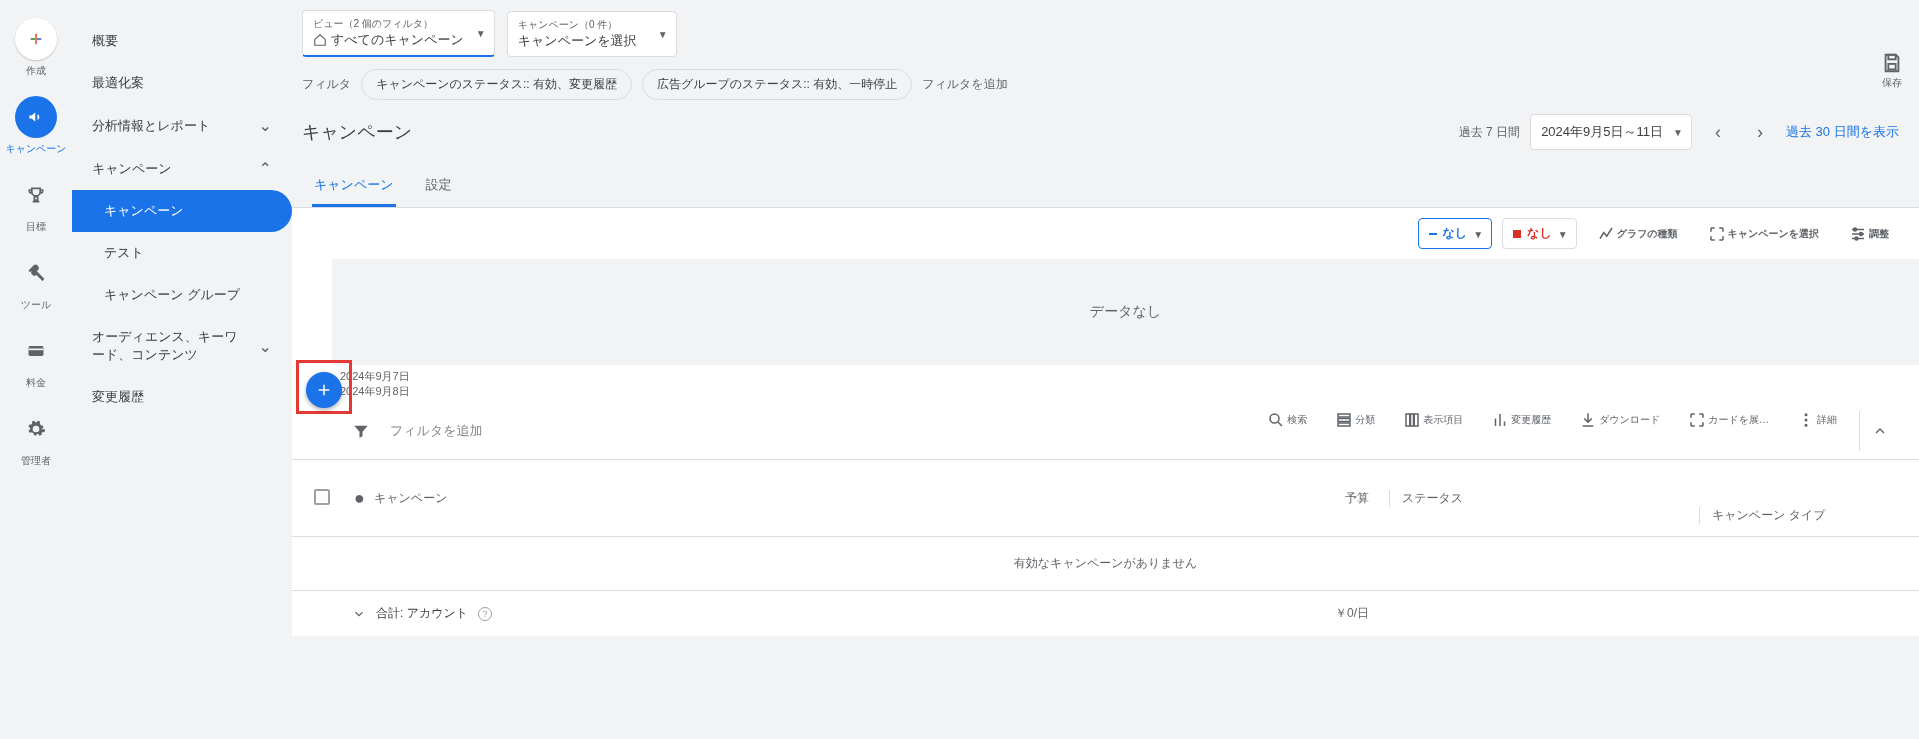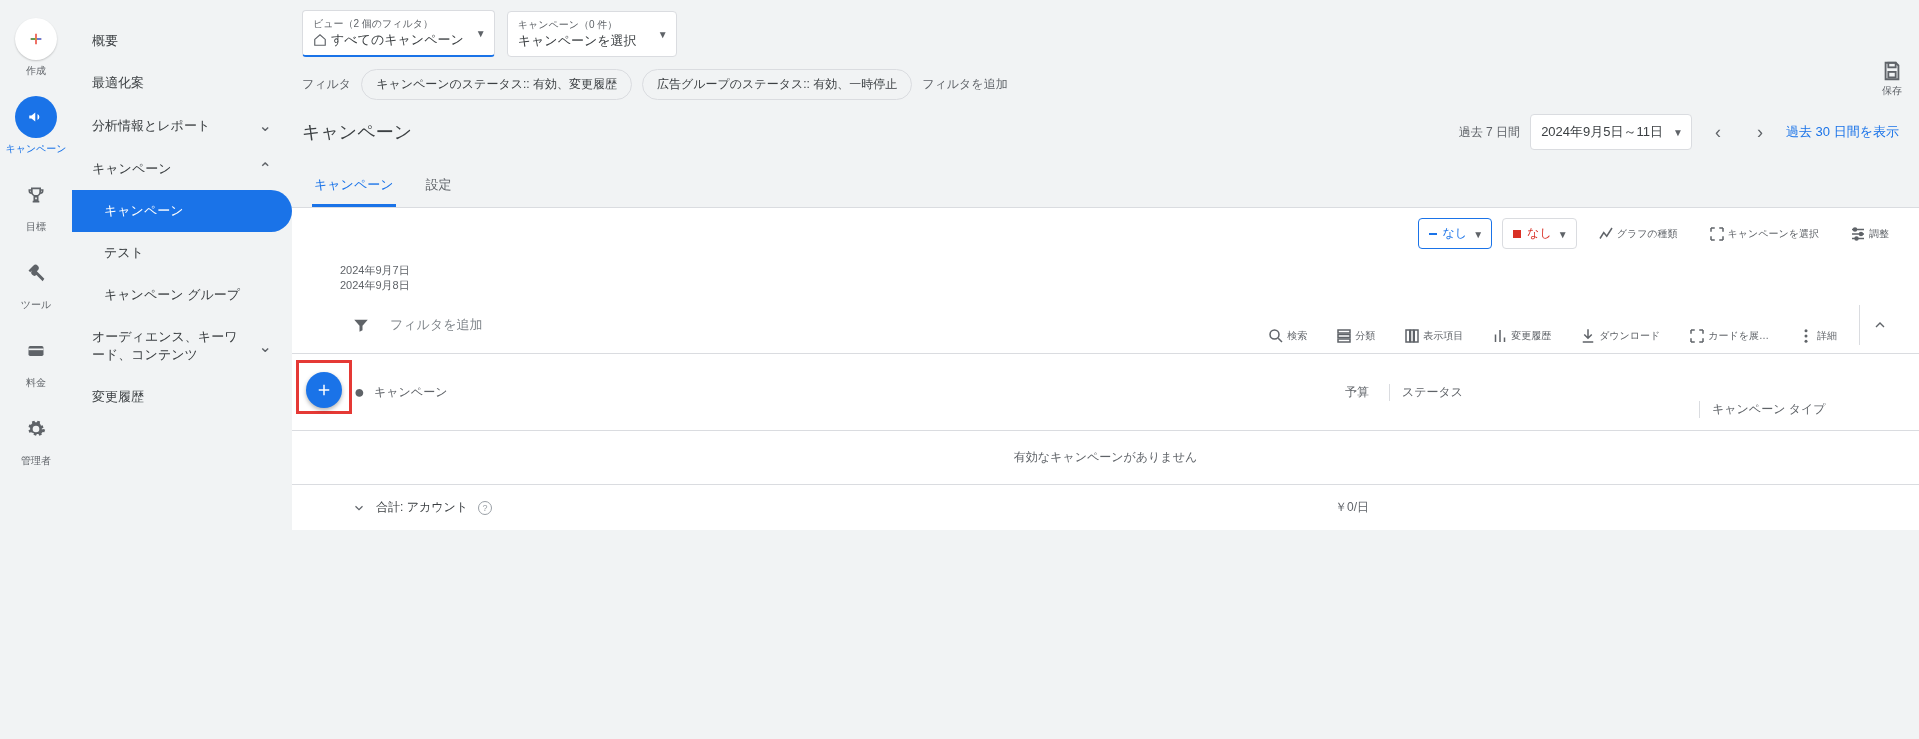--- a/index.html
+++ b/index.html
@@ -39,59 +39,59 @@
   .date-ctrls { display:flex; align-items:center; gap:10px; }
   .date-label { font-size:12px; color:#5f6368; }
   .date-select { border:1px solid #dadce0; border-radius:4px; padding:8px 28px 8px 10px; font-size:13px; color:#3c4043; background:#fff; position:relative; }
   .arrow-btn { color:#5f6368; width:32px; height:32px; display:flex; align-items:center; justify-content:center; cursor:pointer; font-size:18px; }
   .link-blue { color:#1a73e8; font-size:13px; cursor:pointer; }
 
   .tabs-row { display:flex; gap:28px; padding: 10px 10px 0 20px; border-bottom:1px solid #dadce0; }
   .tab { font-size:13px; color:#5f6368; padding: 10px 2px; cursor:pointer; }
   .tab.active { color:#1a73e8; border-bottom: 3px solid #1a73e8; }
 
-  .toolbar-row { display:flex; justify-content:flex-end; align-items:center; gap:10px; padding: 10px 20px 10px 10px; background:#fff; }
+  .toolbar-row { display:flex; justify-content:flex-end; align-items:center; gap:10px; padding: 10px 20px 10px 10px; background:#fff;font-weight:bold; }
   .seg-btn { border:1px solid #dadce0; border-radius:4px; padding:6px 24px 6px 10px; font-size:12px; color:#3c4043; display:flex; align-items:center; gap:6px; position:relative; background:#fff; }
   .seg-btn.blue { color:#1a73e8; border-color:#1a73e8;}
   .seg-btn.red { color:#d93025; border-color:#dadce0;}
   .red-sq { width:8px; height:8px; background:#d93025; display:inline-block;}
   .tool-col { display:flex; flex-direction:row; align-items:center; gap:2px; font-size:10px; color:#5f6368; padding:0 10px;}
   .tool-col svg, .tool-col .ic { width:18px; height:18px; }
 
   .chart-area { background:#fff; display:flex; flex-direction:column; position:relative; }
   .placeholder { background:#f1f3f4; margin: 0 0 0 40px; padding: 44px 0; text-align:center; color:#5f6368; font-size:14px; }
   .date-axis { display:flex; justify-content:space-between; padding: 4px 8px 4px 48px; font-size:11px; color:#5f6368; background:#fff;flex-direction:column;}
 
   .fab { position:absolute; left:14px; top:372px; width:36px; height:36px; border-radius:50%; background:#1a73e8; display:flex; align-items:center; justify-content:center; box-shadow:0 2px 4px rgba(0,0,0,0.3); cursor:pointer; z-index:5;}
   .fab-border { position:absolute; left:4px; top:360px; width:56px; height:54px; border:3px solid #e53935; z-index:4; pointer-events:none;}
 
   .table-toolbar { background:#fff; display:flex; align-items:center; padding: 8px 20px 8px 60px; border-bottom:1px solid #dadce0; justify-content:space-between;}
   .tt-left { display:flex; align-items:center; gap:20px; flex:1;}
   .filter-icon { color:#5f6368; }
   .filter-input { font-size:13px; color:#80868b; }
-  .tt-right { display:flex; align-items:flex-end; }
+  .tt-right { display:flex; align-items:flex-start; }
   .tt-right .tool-col { padding: 0 14px; }
   .expand-col-btn { width:40px; height:40px; display:flex; align-items:center; justify-content:center; border-left:1px solid #dadce0; margin-left:8px; cursor:pointer; }
 
   .table-head { background:#fff; display:flex; align-items:center; padding: 12px 20px 12px 22px; font-size:12px; color:#5f6368; border-bottom:1px solid #dadce0; }
   .th-check { width:40px; }
   .th-dot { width:20px; font-size:18px; line-height:10px;}
   .th-campaign { flex: 1 1 520px; }
   .th-budget { width: 220px; text-align:right; padding-right:20px;}
   .th-status { width: 310px; }
   .th-type { width: 200px; margin-top: 35px; }
 
   .table-empty { background:#fff; text-align:center; padding:18px; font-size:12px; color:#5f6368; border-bottom:1px solid #dadce0;}
   .table-total { background:#fff; display:flex; align-items:center; padding:14px 20px 14px 60px; font-size:12px; color:#3c4043; }
   .tot-left { flex: 1 1 520px; display:flex; align-items:center; gap:10px;}
   .tot-budget { width:220px; text-align:right; padding-right:20px; color:#5f6368;}
   .help-circ { width:14px; height:14px; border:1px solid #9aa0a6; border-radius:50%; font-size:9px; display:inline-flex; align-items:center; justify-content:center; color:#9aa0a6;}
   .checkbox { width:16px; height:16px; border:2px solid #9aa0a6; border-radius:2px; display:inline-block;}
 
-  .save-block { position:absolute; top:60px; right:16px; display:flex; flex-direction:column; align-items:center; gap:2px; color:#5f6368; font-size:10px;}
+  .save-block { position:absolute; top:52px; right:16px; display:flex; flex-direction:column; align-items:center; gap:2px; color:#5f6368; font-size:10px;}
 </style>
 </head>
 <body>
 
 <div class="rail">
   <div class="rail-item create">
     <div class="rail-icon-circle">
       <svg width="18" height="18" viewBox="0 0 24 24">
           <path d="M11 5h2v6h6v2h-6v6h-2v-6H5v-2h6z" fill="#ea4335"></path>
           <path d="M11 11h2v2h-2z" fill="#fbbc04"></path>
@@ -258,20 +258,21 @@
           <path d="M4 6h16M4 12h16M4 18h16"></path>
           <circle cx="8" cy="6" r="2" fill="#5f6368"></circle>
           <circle cx="16" cy="12" r="2" fill="#5f6368"></circle>
           <circle cx="10" cy="18" r="2" fill="#5f6368"></circle>
         </svg>
       <span>調整</span>
     </div>
   </div>
 
   <div class="chart-area">
+    <div class="placeholder">データなし</div>
     <div class="date-axis">
       <span>2024年9月7日</span>
       <span>2024年9月8日</span>
     </div>
   </div>
 
   <div class="fab-border"></div>
   <div class="fab">
     <svg width="18" height="18" viewBox="0 0 24 24" fill="#fff">
         <path d="M11 5h2v6h6v2h-6v6h-2v-6H5v-2h6z"></path>

